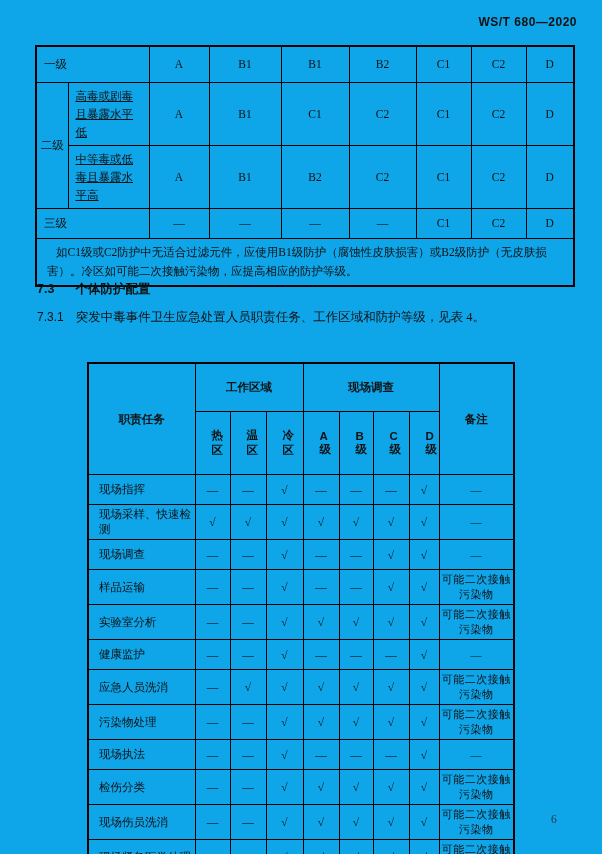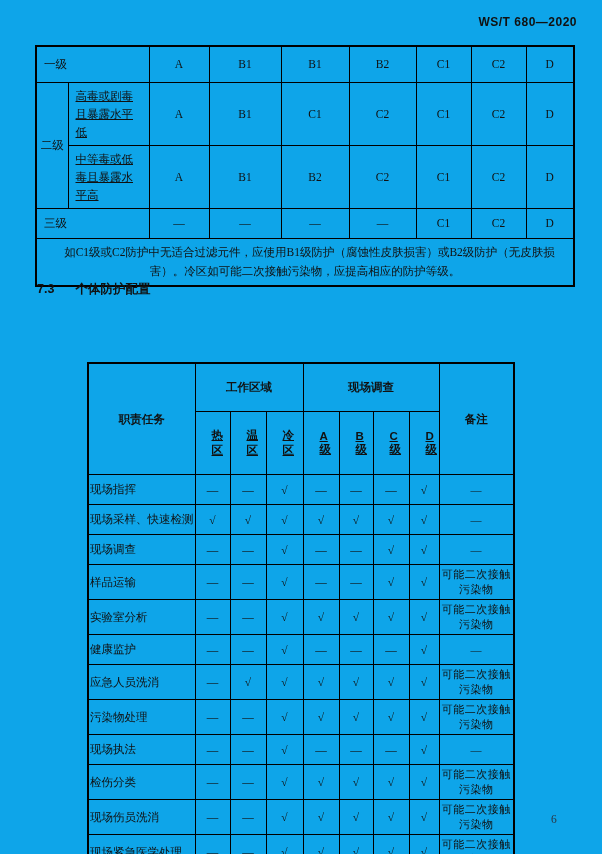--- a/index.html
+++ b/index.html
@@ -45,21 +45,21 @@
     text-align: left;
     padding: 4px 7px;
     line-height: 18px;
     text-decoration: underline;
   }
   .upper-table tr.r1 { height: 36px; margin-left: 44px; }
   .upper-table tr.r2, .upper-table tr.r3 { height: 53px; }
   .upper-table tr.r4 { height: 30px; }
   .upper-table tr.rnote { height: 38px; }
   .upper-table td.note {
-    text-align: center;
+    text-align: left;
     padding: 4px 10px 4px 10px;
     text-indent: 9px;
     line-height: 19px;
     font-size: 11.5px;
     border-radius: 22px;
   }
 
   
   .sec-heading {
     position: absolute;
@@ -96,24 +96,24 @@
     font-size: 11.5px;
   }
   .table4 th {
     font-family: "Liberation Sans", "DejaVu Sans", sans-serif;
     font-weight: bold;
     text-align: center;
     font-size: 11.5px;
     padding: 16px;
   }
   .table4 tr.h1 { height: 28px; }
-  .table4 tr.h2 { height: 30px; text-decoration: underline; }
+  .table4 tr.h2 { height: 30px; }
   .table4 tr.data { height: 30px; }
   .table4 td { text-align: center; padding: 2px 1px; }
-  .table4 td.task { text-align: left; padding-left: 1px; }
+  .table4 td.task { text-align: left; padding-left: 10px; }
   .table4 td.remark { font-size: 11px; letter-spacing: 0.5px; }
 
   .page-number {
     position: absolute;
     left: 551px;
     top: 813px;
     font-size: 11.5px;
     color: #2b3442;
   }
 </style>
@@ -181,20 +181,23 @@
     <tr class="rnote">
       <td class="note" colspan="9">如C1级或C2防护中无适合过滤元件，应使用B1级防护（腐蚀性皮肤损害）或B2级防护（无皮肤损害）。冷区如可能二次接触污染物，应提高相应的防护等级。</td>
     </tr>
   </tbody>
     </table>
 
   <div class="sec-heading hei">
     <span class="num">7.3</span><span>个体防护配置</span>
   </div>
 
+  <div class="clause">
+    <span class="num">7.3.1</span><span>突发中毒事件卫生应急处置人员职责任务、工作区域和防护等级，见表 4。</span>
+  </div>
 
 
   <table class="table4">
     <colgroup>
       <col style="width:107px">
         <col style="width:35px">
         <col style="width:36px">
         <col style="width:37px">
       <col style="width:36px">
         <col style="width:34px">

